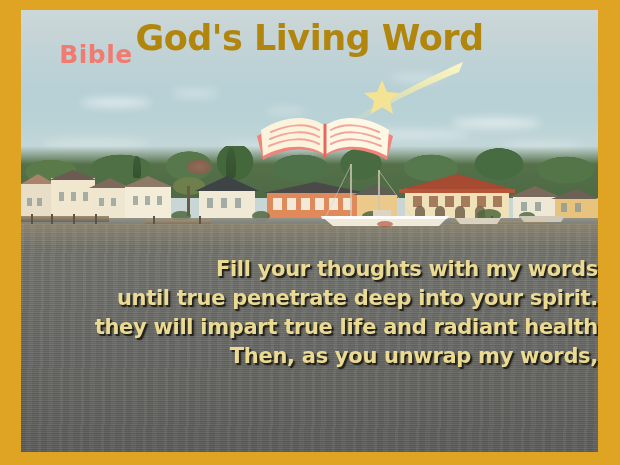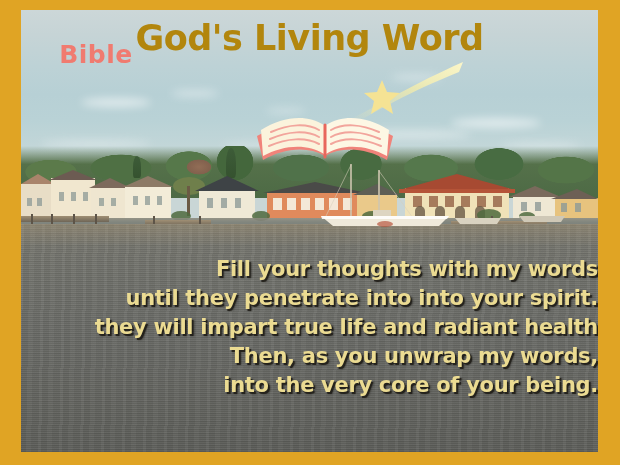--- a/index.html
+++ b/index.html
@@ -381,24 +381,23 @@
       </g>
 
       <path d="M74 47 L74 79" stroke="#E8675C" stroke-width="3" stroke-linecap="round"></path>
     </svg>
     <div id="title">God's Living Word</div>
 
     <div id="bible-word">Bible</div>
 
     <div id="verse">
       <div class="vline">Fill your thoughts with my words</div>
-      <div class="vline">until they penetrate into into your spirit.</div>
+      <div class="vline">until true penetrate deep into your spirit.</div>
       <div class="vline">they will impart true life and radiant health</div>
       <div class="vline">Then, as you unwrap my words,</div>
-      <div class="vline">into the very core of your being.</div>
     </div>
 
   </div>
 
   <div id="frame-top"></div>
   <div id="frame-bottom"></div>
   <div id="frame-left"></div>
   <div id="frame-right"></div>
 
 </div>

